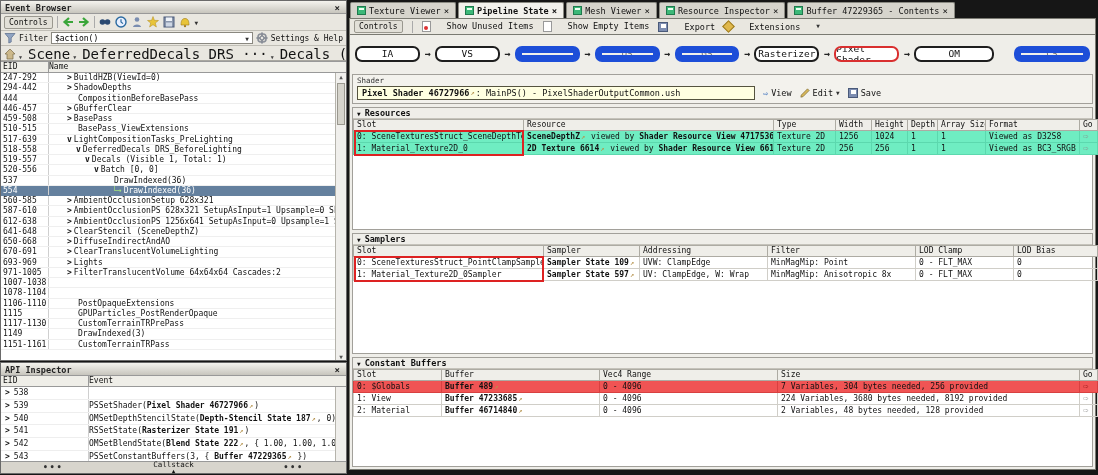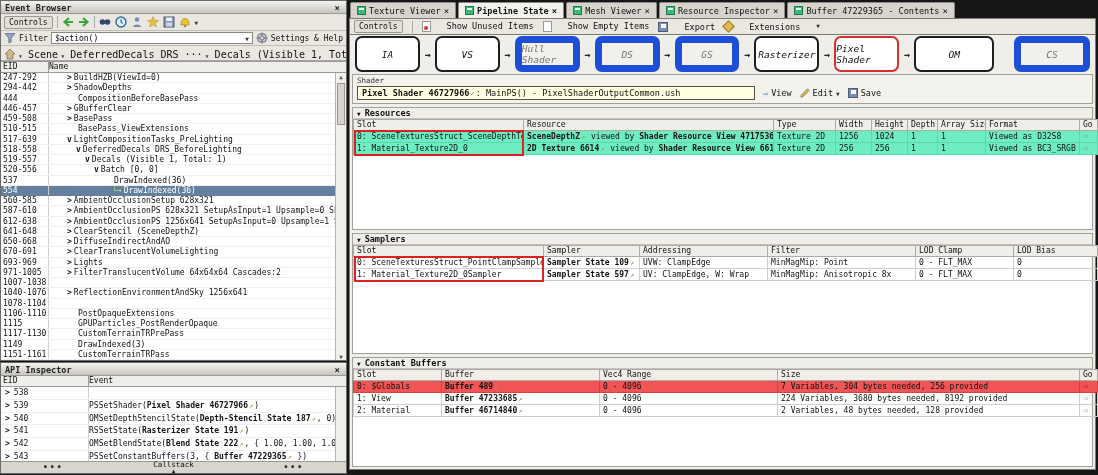--- a/index.html
+++ b/index.html
@@ -17,21 +17,21 @@
   .ebtoolbar { height:17px; display:flex; align-items:center; gap:4px; padding:0 3px; background:#e9e7e0; border-bottom:1px solid #c0beb6; }
   .tbtn { font-size:8px; padding:1px 4px; border:1px solid #9a988f; background:#e2e0d8; border-radius:2px; }
   .tsep { width:1px; height:12px; background:#aaa; }
   .icon12 { width:12px; height:12px; }
   .ddglyph { font-size:6px; color:#333; }
 
   .filterrow { height:15px; display:flex; align-items:center; gap:3px; padding:0 3px; background:#e9e7e0; border-bottom:1px solid #c0beb6; font-size:8px; }
   .filterinput { flex:1; display:flex; align-items:center; border:1px solid #8a8880; background:#fff; height:12px; padding:0 3px; font-size:8px; font-family:inherit; }
   .filterinput input { flex:1; border:none; outline:none; font:8px "DejaVu Sans Mono", monospace; background:transparent; }
 
-  .crumbrow { height:15px; display:flex; align-items:flex-end; gap:6px; padding:0 3px; background:#e9e7e0; border-bottom:1px solid #a9a7a0; font-size:10px; white-space:nowrap; overflow:hidden; }
+  .crumbrow { height:15px; display:flex; align-items:flex-start; gap:6px; padding:0 3px; background:#e9e7e0; border-bottom:1px solid #a9a7a0; font-size:14px; white-space:nowrap; overflow:hidden; }
   .crumb-item { display:flex; align-items:center; gap:3px; }
   .crumb-item .dd::before { content:"▼"; font-size:5px; color:#444; }
 
   .etable { position:relative; background:#fff; height:299px; border-top:1px solid #999; }
   .ehead { display:flex; height:11px; background:#efeee8; border-bottom:1px solid #999; font-size:8px; }
   .ehead .c1 { width:48px; border-right:1px solid #999; padding-left:2px; }
   .erows { position:absolute; top:11px; left:0; right:11px; bottom:0; overflow:hidden; }
   .erow { display:flex; height:10.25px; line-height:9.4px; font-size:8px; white-space:nowrap; border-bottom:1px solid #efefef; }
   .erow .c1 { width:48px; flex:none; border-right:1px solid #cfcfcf; padding-left:2px; }
   .erow .c2 { flex:1; overflow:hidden; }
@@ -76,21 +76,21 @@
   .pageico { width:9px; height:11px; background:#fff; border:1px solid #999; position:relative; }
   .pageico.red::after { content:""; position:absolute; left:1px; bottom:1px; width:4px; height:4px; background:#d33; border-radius:50%; }
   .diskico { width:10px; height:10px; background:#7d8db1; border:1px solid #4a5a7a; position:relative; }
   .diskico::after { content:""; position:absolute; left:2px; top:1px; width:5px; height:4px; background:#fff; }
   .gemico { width:9px; height:9px; background:#e0b84c; border:1px solid #9a7a22; transform:rotate(45deg); }
 
   .content { background:#efeee9; border:1px solid #7a7a72; border-top:none; height:435px; padding:2px 2px; display:flex; flex-direction:column; gap:3px; }
 
   .stages { display:flex; align-items:center; height:34px; padding:0 3px; }
   .stage-wrap { display:flex; align-items:center; flex:1; }
-  .stage { flex:1; height:36px; border:2px solid #1e1e1e; border-radius:7px; background:#fff; display:flex; align-items:center; justify-content:center; font-size:9.5px; overflow:hidden;font-style:italic; }
+  .stage { flex:1; height:16px; border:2px solid #1e1e1e; border-radius:7px; background:#fff; display:flex; align-items:center; justify-content:center; font-size:9.5px; overflow:hidden; }
   .stage-wrap.off .stage { border:7px solid #1d4ed8; color:#777; background:#f1f0eb; }
   .stage-wrap.sel .stage { border-color:#d92f2f; }
   .sarrow { width:15px; text-align:center; font-weight:bold; font-size:10px; color:#222; }
   .sarrow::before { content:"→"; }
   .cs-gap { width:20px; }
 
   .shader-sec { border:1px solid #a2a09a; background:#f3f2ed; height:30px; padding:1px 4px; }
   .sec-label { font-size:7.5px; color:#333; }
   .shader-line { display:flex; align-items:center; gap:8px; margin-top:1px; }
   .shaderbox { width:398px; border:1px solid #55533f; background:#ffffe1; height:14px; display:flex; align-items:center; padding:0 4px; font-size:8.5px; white-space:nowrap; overflow:hidden; }
@@ -318,24 +318,20 @@
           <div class="erow">
             <span class="c1">971-1005</span>
             <span class="c2" style="padding-left: 18px;"><span class="pre">&gt;</span><span>FilterTranslucentVolume 64x64x64 Cascades:2</span></span>
           </div>
 
           <div class="erow">
             <span class="c1">1007-1038</span>
             <span class="c2" style="padding-left: 18px; margin-top: 48px;"><span class="pre">&gt;</span><span>ScreenSpaceReflections(Quality=2)</span></span>
           </div>
 
-          <div class="erow">
-            <span class="c1">1040-1076</span>
-            <span class="c2" style="padding-left: 18px;"><span class="pre">&gt;</span><span>ReflectionEnvironmentAndSky 1256x641</span></span>
-          </div>
 
           <div class="erow">
             <span class="c1">1078-1104</span>
             <span class="c2" style="padding-left: 18px; margin-top: 20px;"><span class="pre">&gt;</span><span>AtmosphericFog</span></span>
           </div>
 
           <div class="erow">
             <span class="c1">1106-1110</span>
             <span class="c2" style="padding-left: 27px;"><span class="pre"></span><span>PostOpaqueExtensions</span></span>
           </div>

